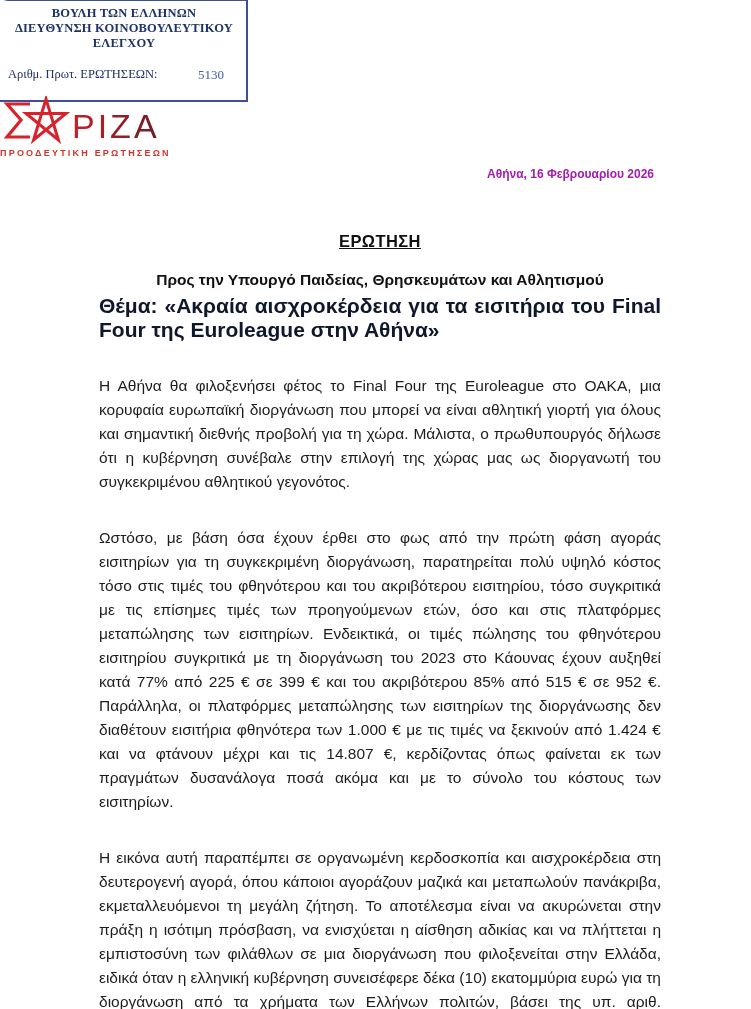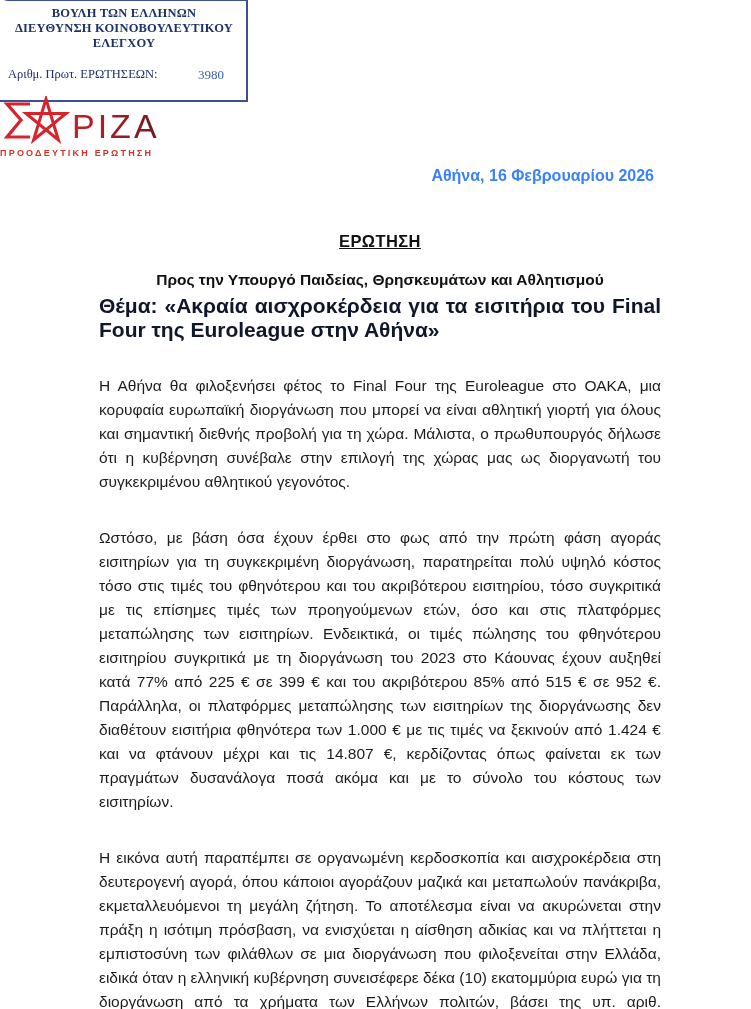--- a/index.html
+++ b/index.html
@@ -36,21 +36,21 @@
     display:flex; flex-direction:column; 
   }
   .logo-sub {
     margin-top:2px;
     font-size:9px; font-weight:bold; letter-spacing:2.2px;
     color:#d0342c; white-space:nowrap;
   }
   
   .dateline {
     position:absolute; right:97px; top:167px;
-    font-size:16px; font-weight:bold; color:#3b82f6;
+    font-size:12px; font-weight:bold; color:#a21caf;
     white-space:nowrap;
   }
   
   .content {
     position:absolute; left:99px; top:226px; width:562px;
   }
   .doc-title {
     text-align:center; font-weight:bold; font-size:16.5px;
     text-decoration:underline; letter-spacing:0.4px;
     margin-top:6px; color:#111;
@@ -74,41 +74,41 @@
 <div class="page">
 
   <div class="stamp">
     <div class="stamp-org">
       <div>ΒΟΥΛΗ ΤΩΝ ΕΛΛΗΝΩΝ</div>
       <div>ΔΙΕΥΘΥΝΣΗ ΚΟΙΝΟΒΟΥΛΕΥΤΙΚΟΥ ΕΛΕΓΧΟΥ</div>
     </div>
     <div class="stamp-rows">
       <div class="stamp-row">
         <span class="stamp-label">Αριθμ. Πρωτ. ΕΡΩΤΗΣΕΩΝ:</span>
-        <span class="stamp-value">3980</span>
+        <span class="stamp-value">5130</span>
       </div>
     </div>
   </div>
 
   <div class="logo-block">
     <svg width="162" height="50" viewBox="0 0 162 50">
       <defs>
         <linearGradient id="rz" x1="0" y1="0" x2="1" y2="0">
           <stop offset="0" stop-color="#c42129"></stop>
           <stop offset="1" stop-color="#701c23"></stop>
         </linearGradient>
       </defs>
 
       <path d="M 30 8 L 7 8 L 21 24 L 7 41 L 30 41" fill="none" stroke="#d7232c" stroke-width="3.2"></path>
 
       <path d="M 46 3 L 33.6 44 L 66 17.5 L 26 17.5 L 58.4 44 Z" fill="none" stroke="#d7232c" stroke-width="3" stroke-linejoin="miter"></path>
 
       <text x="72" y="42" font-family="Liberation Sans, sans-serif" font-size="34" letter-spacing="3" fill="url(#rz)">ΡΙΖΑ</text>
     </svg>
-    <div class="logo-sub">ΠΡΟΟΔΕΥΤΙΚΗ ΕΡΩΤΗΣΗ</div>
+    <div class="logo-sub">ΠΡΟΟΔΕΥΤΙΚΗ ΕΡΩΤΗΣΕΩΝ</div>
   </div>
 
   <div class="dateline">Αθήνα, 16 Φεβρουαρίου 2026</div>
 
   <div class="content">
     <div class="doc-title">ΕΡΩΤΗΣΗ</div>
     <div class="addressee">Προς την Υπουργό Παιδείας, Θρησκευμάτων και Αθλητισμού</div>
     <div class="subject">Θέμα: «Ακραία αισχροκέρδεια για τα εισιτήρια του Final Four της Euroleague στην Αθήνα»</div>
 
     <p class="para">Η Αθήνα θα φιλοξενήσει φέτος το Final Four της Euroleague στο ΟΑΚΑ, μια κορυφαία ευρωπαϊκή διοργάνωση που μπορεί να είναι αθλητική γιορτή για όλους και σημαντική διεθνής προβολή για τη χώρα. Μάλιστα, ο πρωθυπουργός δήλωσε ότι η κυβέρνηση συνέβαλε στην επιλογή της χώρας μας ως διοργανωτή του συγκεκριμένου αθλητικού γεγονότος.</p>

